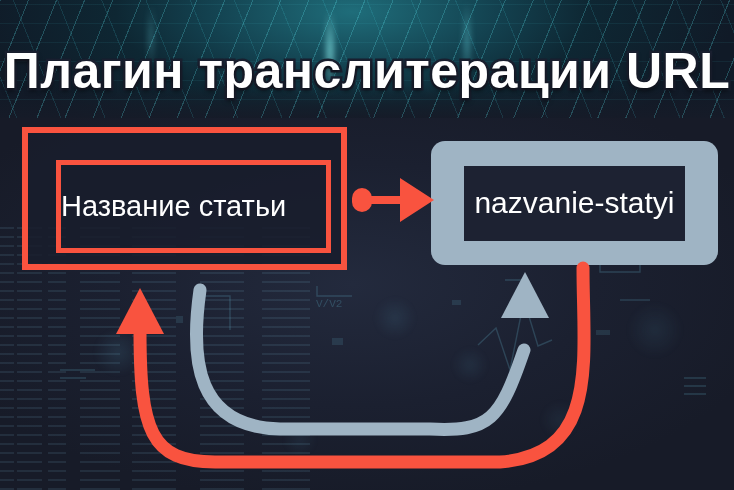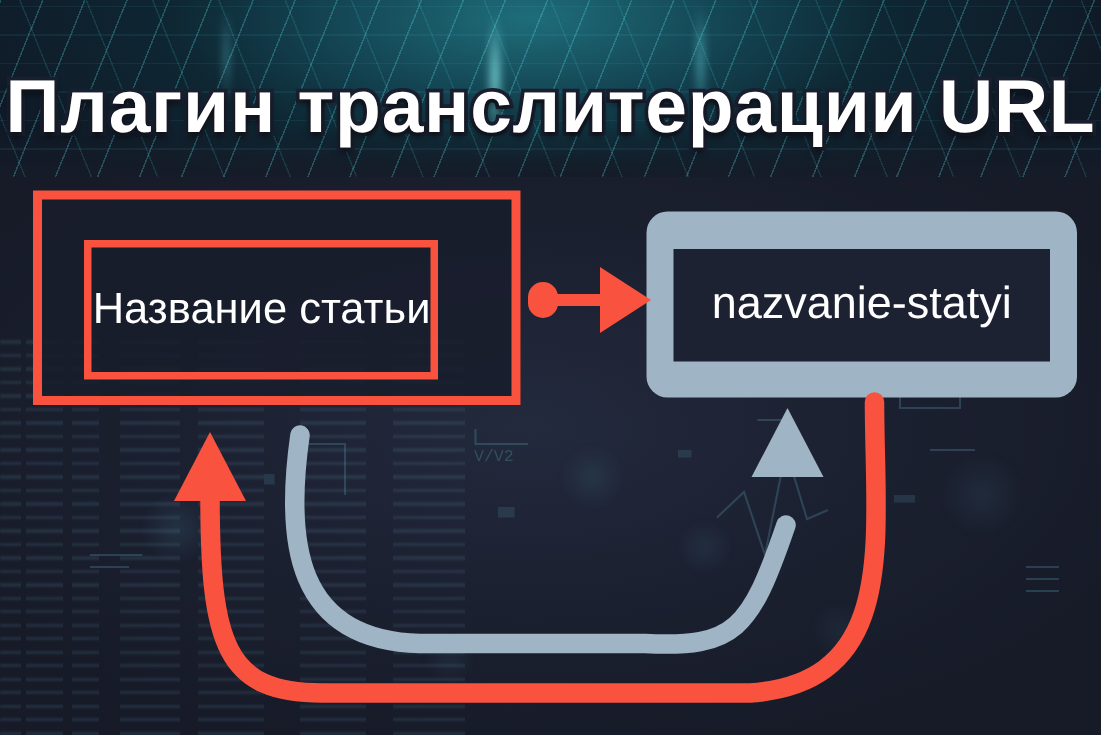--- a/index.html
+++ b/index.html
@@ -101,42 +101,42 @@
     position: absolute;
     left: 22px; top: 127px;
     width: 325px; height: 143px;
     border: 6px solid #f9533f;
     box-sizing: border-box;
     background: rgba(24,29,44,.86);
   }
   .box-left-inner {
     position: absolute;
     left: 28px; top: 27px;
-    width: 236px; height: 93px;
+    width: 275px; height: 93px;
     border: 5px solid #f9533f;
     box-sizing: border-box;
-    display: flex; align-items: center; justify-content: flex-end; padding-left: 38px;
+    display: flex; align-items: center; justify-content: flex-start;
   }
   .label-left {
     color: #ffffff;
     font-size: 29px;
     white-space: nowrap;
   }
 
   .box-right {
     position: absolute;
     left: 431px; top: 141px;
     width: 287px; height: 124px;
     background: #9fb4c4;
     border-radius: 14px;
     box-sizing: border-box;
     display: flex; align-items: center; justify-content: center;
   }
   .box-right-inner {
-    width: 251px; height: 75px;
+    width: 221px; height: 75px;
     background: #1d2232;
     display: flex; align-items: center; justify-content: center;
   }
   .label-right {
     color: #ffffff;
     font-size: 30px;
     white-space: nowrap;
   }
 
   

